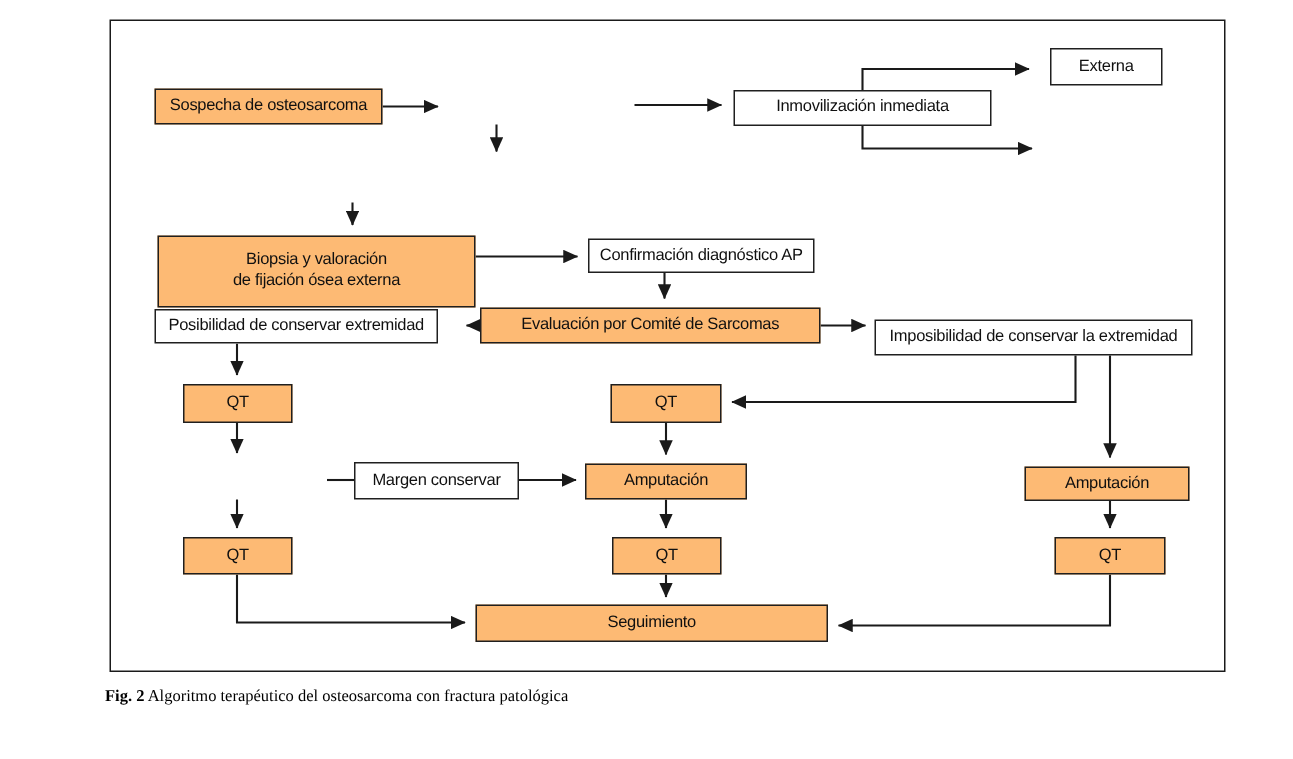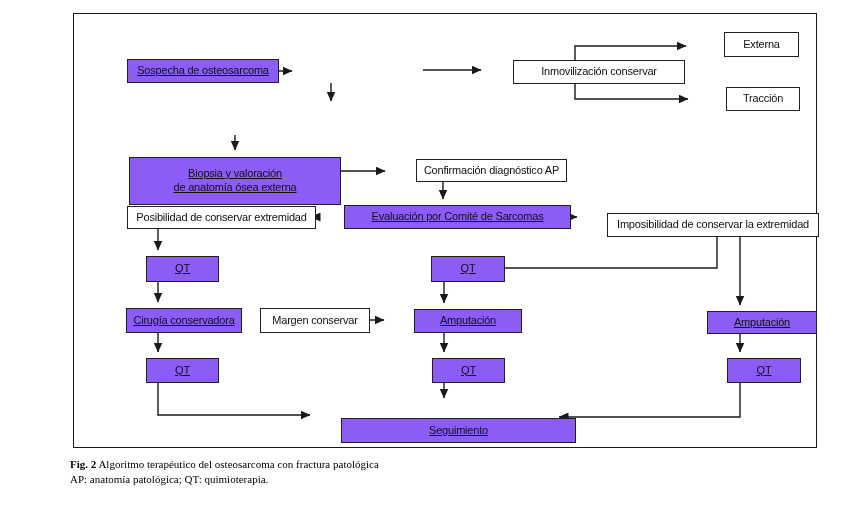--- a/index.html
+++ b/index.html
@@ -9,23 +9,23 @@
   }
   .frame{
     position:absolute;left:73px;top:13px;width:744px;height:435px;
     border:1.5px solid #1a1a1a;box-sizing:border-box;background:#fff;
   }
   .connectors{position:absolute;left:0;top:0;width:862px;height:506px;pointer-events:none;}
   .node{
     position:absolute;box-sizing:border-box;border:1.2px solid #1f1f1f;
     display:flex;flex-direction:column;align-items:center;justify-content:center;
     font-size:11px;line-height:1.25;text-align:center;white-space:nowrap;
-    letter-spacing:-0.2px;color:#101010;margin-left:24px;
+    letter-spacing:-0.2px;color:#101010;
   }
-  .node.gray{background:#8b5cf6;text-decoration:underline;}
+  .node.gray{background:#fdba74;}
   .node.white{background:#ffffff;}
   .caption{
     position:absolute;left:70px;top:457px;width:560px;
     font-family:"Liberation Serif",serif;font-size:11px;line-height:15px;color:#000;
   }
   .cap-bold{font-weight:bold;}
 </style>
 </head>
 <body>
 
@@ -63,49 +63,43 @@
       <path d="M444,383 V398" marker-end="url(#arw)"></path>
       <path d="M740,334 V352" marker-end="url(#arw)"></path>
       <path d="M740,383 V417 H559" marker-end="url(#arw)"></path>
     </g>
   </svg>
 
   <div class="node gray" style="left:103px;top:59px;width:152px;height:24px">
       <span>Sospecha de osteosarcoma</span>
     </div>
   <div class="node white" style="left:489px;top:60px;width:172px;height:24px">
-      <span>Inmovilización conservar</span>
+      <span>Inmovilización inmediata</span>
     </div>
   <div class="node white" style="left:700px;top:32px;width:75px;height:25px">
       <span>Externa</span>
     </div>
-  <div class="node white" style="left:702px;top:87px;width:74px;height:24px">
-      <span>Tracción</span>
-    </div>
   <div class="node gray" style="left:105px;top:157px;width:212px;height:48px">
       <span>Biopsia y valoración</span>
-      <span>de anatomía ósea externa</span>
+      <span>de fijación ósea externa</span>
     </div>
   <div class="node white" style="left:392px;top:159px;width:151px;height:23px">
       <span>Confirmación diagnóstico AP</span>
     </div>
   <div class="node gray" style="left:320px;top:205px;width:227px;height:24px">
       <span>Evaluación por Comité de Sarcomas</span>
     </div>
   <div class="node white" style="left:103px;top:206px;width:189px;height:23px">
       <span>Posibilidad de conservar extremidad</span>
     </div>
   <div class="node white" style="left:583px;top:213px;width:212px;height:24px">
       <span>Imposibilidad de conservar la extremidad</span>
     </div>
   <div class="node gray" style="left:122px;top:256px;width:73px;height:26px">
       <span>QT</span>
-    </div>
-  <div class="node gray" style="left:102px;top:308px;width:116px;height:25px">
-      <span>Cirugía conservadora</span>
     </div>
   <div class="node white" style="left:236px;top:308px;width:110px;height:25px">
       <span>Margen conservar</span>
     </div>
   <div class="node gray" style="left:407px;top:256px;width:74px;height:26px">
       <span>QT</span>
     </div>
   <div class="node gray" style="left:390px;top:309px;width:108px;height:24px">
       <span>Amputación</span>
     </div>
@@ -114,22 +108,21 @@
     </div>
   <div class="node gray" style="left:408px;top:358px;width:73px;height:25px">
       <span>QT</span>
     </div>
   <div class="node gray" style="left:683px;top:311px;width:110px;height:23px">
       <span>Amputación</span>
     </div>
   <div class="node gray" style="left:703px;top:358px;width:74px;height:25px">
       <span>QT</span>
     </div>
-  <div class="node gray" style="left:317px;top:418px;width:235px;height:25px">
+  <div class="node gray" style="left:317px;top:403px;width:235px;height:25px">
       <span>Seguimiento</span>
     </div>
 
   <div class="caption">
     <div><span class="cap-bold">Fig. 2</span><span> Algoritmo terapéutico del osteosarcoma con fractura patológica</span></div>
-    <div>AP: anatomía patológica; QT: quimioterapia.</div>
   </div>
 
 </div>
 
 </body></html>

